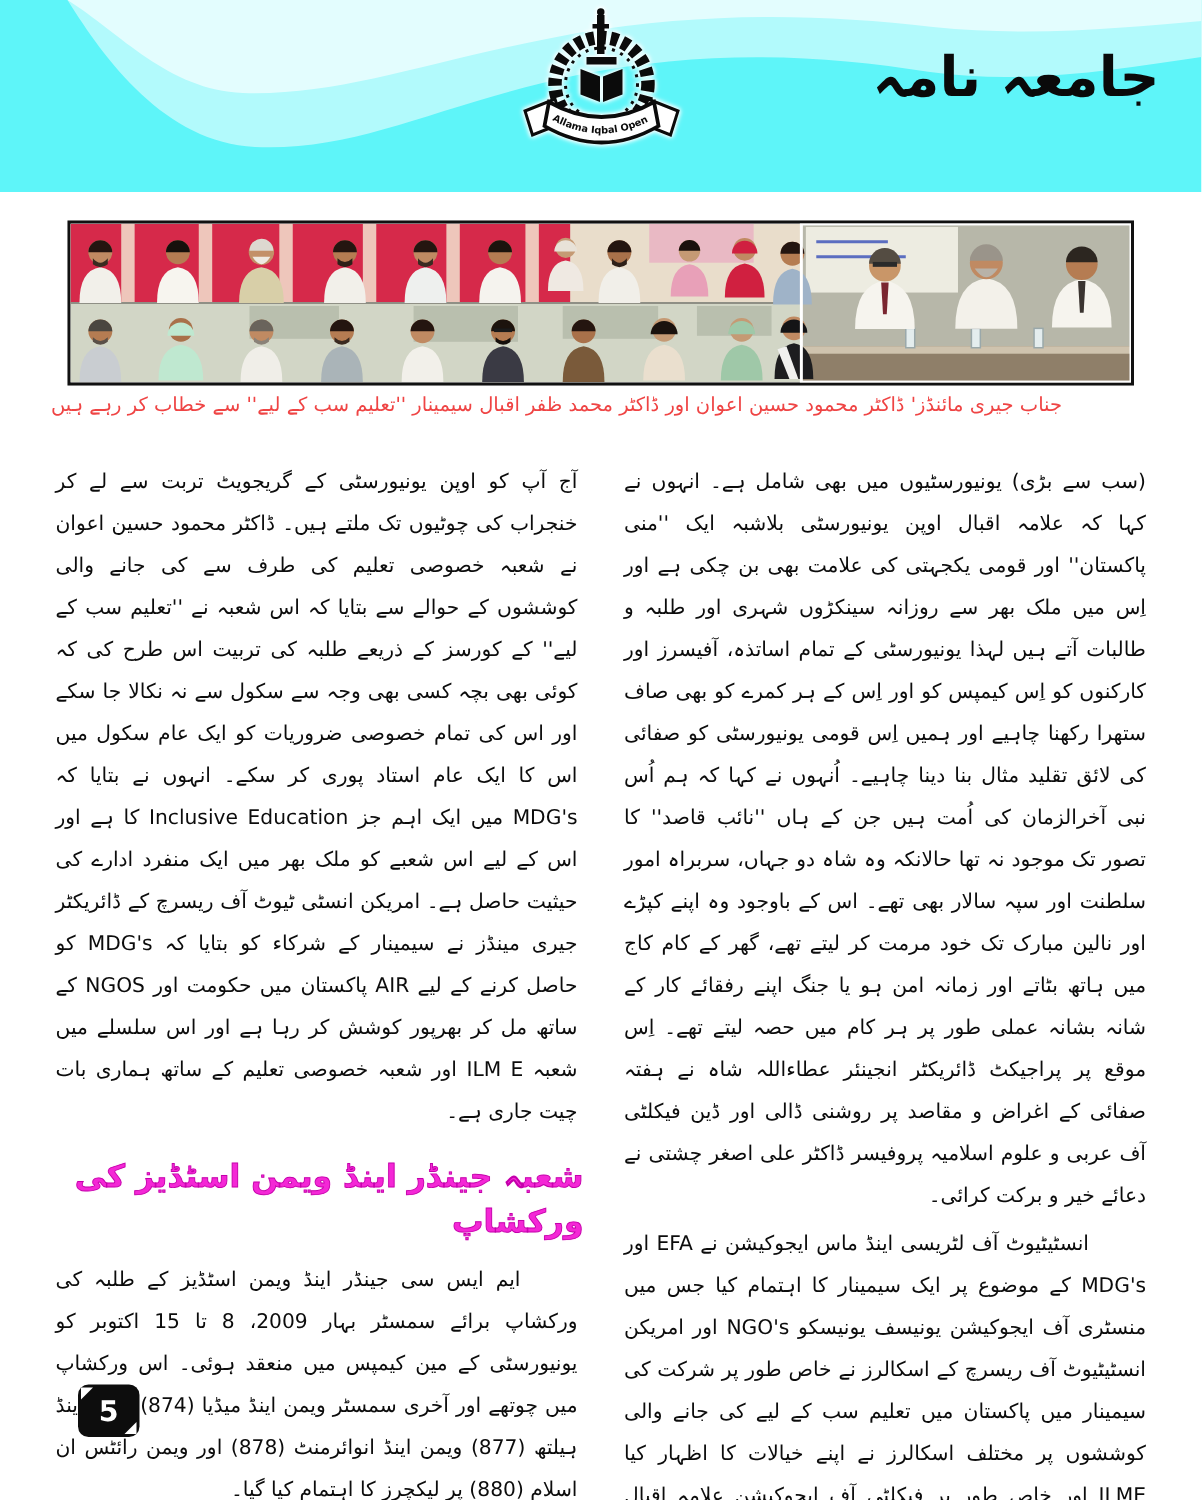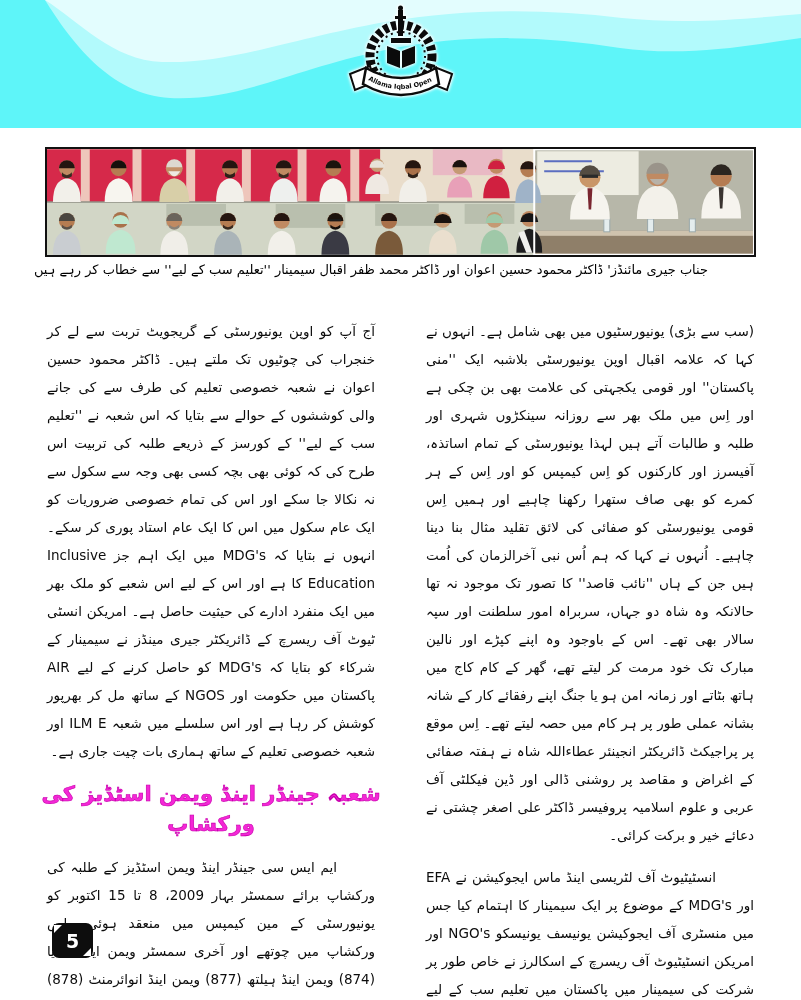--- a/index.html
+++ b/index.html
@@ -18,34 +18,34 @@
   }
   .logo-wrap{position:absolute;left:342px;top:4px;width:118px;height:122px;}
   
   .photo-box{
     position:absolute;left:45px;top:147px;width:707px;height:106px;
     border:2px solid #111;background:#ddd;
   }
   .photo-box svg{display:block;}
   .photo-caption{
     position:absolute;left:0;top:262px;width:742px;
-    text-align:center;font-size:13px;color:#000000;direction:rtl;
+    text-align:center;font-size:13px;color:#ef4444;direction:rtl;
   }
   
   .col{
     position:absolute;top:303px;width:356px;direction:rtl;
     font-size:13.5px;line-height:28px;color:#0c0c0c;
     text-align:justify;text-justify:inter-word;
   }
   .col-left{left:33px;}
   .col-right{left:412px;}
-  .col p{margin:14px;}
+  .col p{margin:4px;}
   .col p.indent{text-indent:38px;}
   .col-heading{
-    text-align:center;font-weight:bold;font-size:21px;line-height:30px;
+    text-align:right;font-weight:bold;font-size:21px;line-height:30px;
     margin:14px 0 10px 0;
     color:var(--heading-pink,#f427d6);
     -webkit-text-stroke:0.6px #c400ab;
     text-shadow:0 0 1px #ffb6ef;
   }
   
   .pagenum{
     position:absolute;left:52px;top:923px;width:41px;height:35px;
     background:#0d0d0d;border-radius:7px;
     color:#fff;font-weight:bold;font-size:19px;
@@ -91,20 +91,21 @@
         <path d="M8,70 L28,62 L33,78 L13,86 Z" fill="#fff" stroke="#0b0b0b" stroke-width="2"></path>
         <path d="M110,70 L90,62 L85,78 L105,86 Z" fill="#fff" stroke="#0b0b0b" stroke-width="2"></path>
         <path d="M24,64 Q59,84 94,64 L97,80 Q59,102 21,80 Z" fill="#fff" stroke="#0b0b0b" stroke-width="2.5"></path>
         <path id="ribcurve" d="M26,76 Q59,94 92,76" fill="none"></path>
         <text font-size="6.5" font-weight="bold" fill="#0b0b0b">
           <textPath href="#ribcurve">Allama Iqbal Open University</textPath>
         </text>
       </g>
     </svg>
   </div>
+  <div class="masthead-title">جامعہ نامہ</div>
 </div>
 
 <div class="photo-box">
   <svg width="707" height="106" viewBox="0 0 711 106">
 
     <rect x="0" y="0" width="490" height="53" fill="#e9ddcb"></rect>
     <rect x="0" y="0" width="335" height="53" fill="#d6294a"></rect>
     <g fill="#f3e2cf" opacity="0.85">
       <rect x="34" y="0" width="9" height="53"></rect>
         <rect x="86" y="0" width="9" height="53"></rect>

